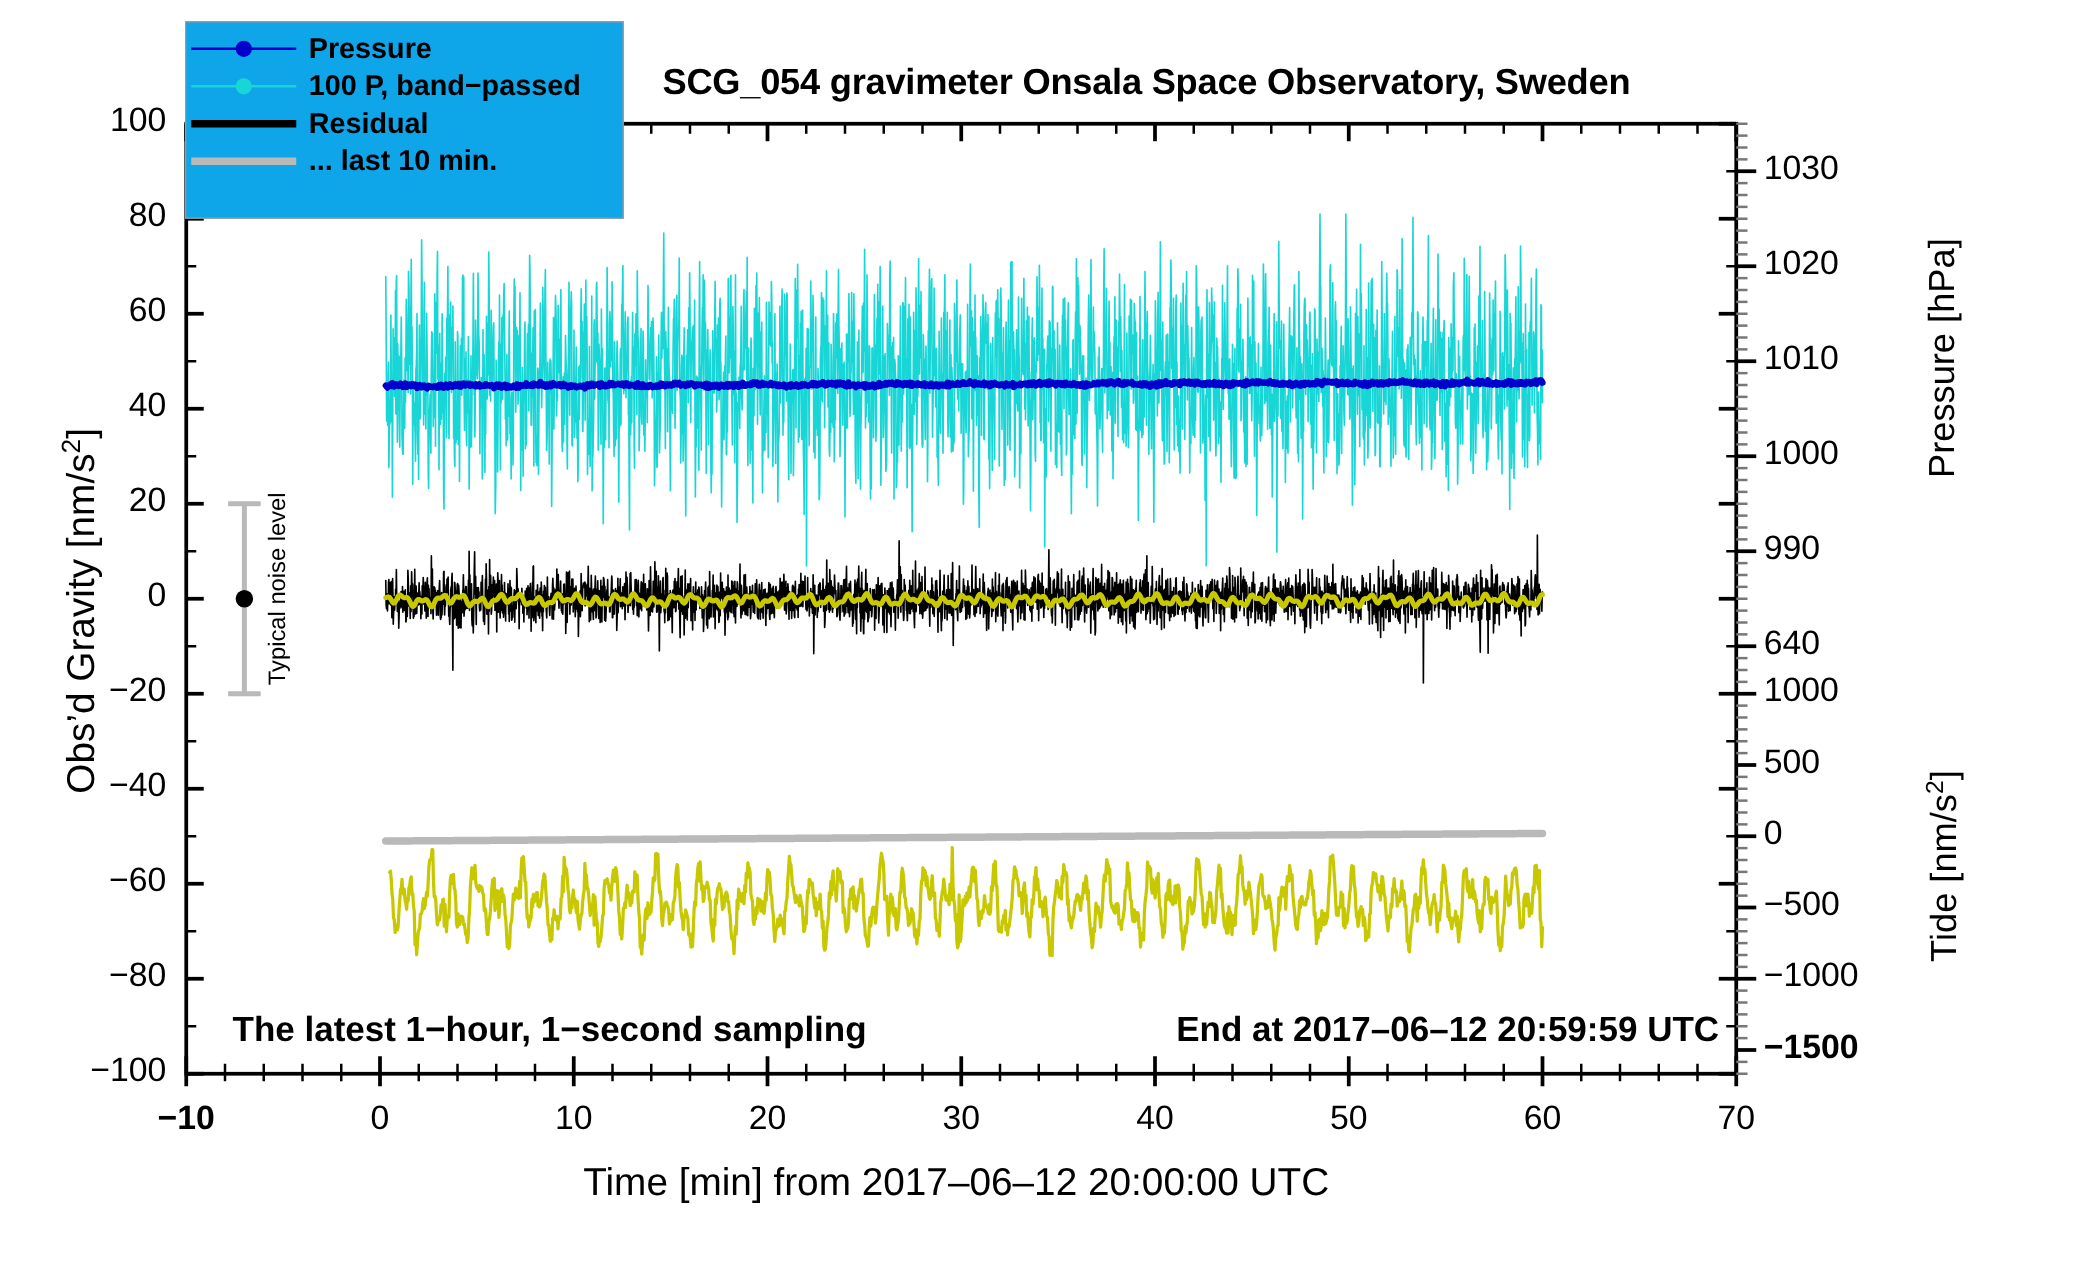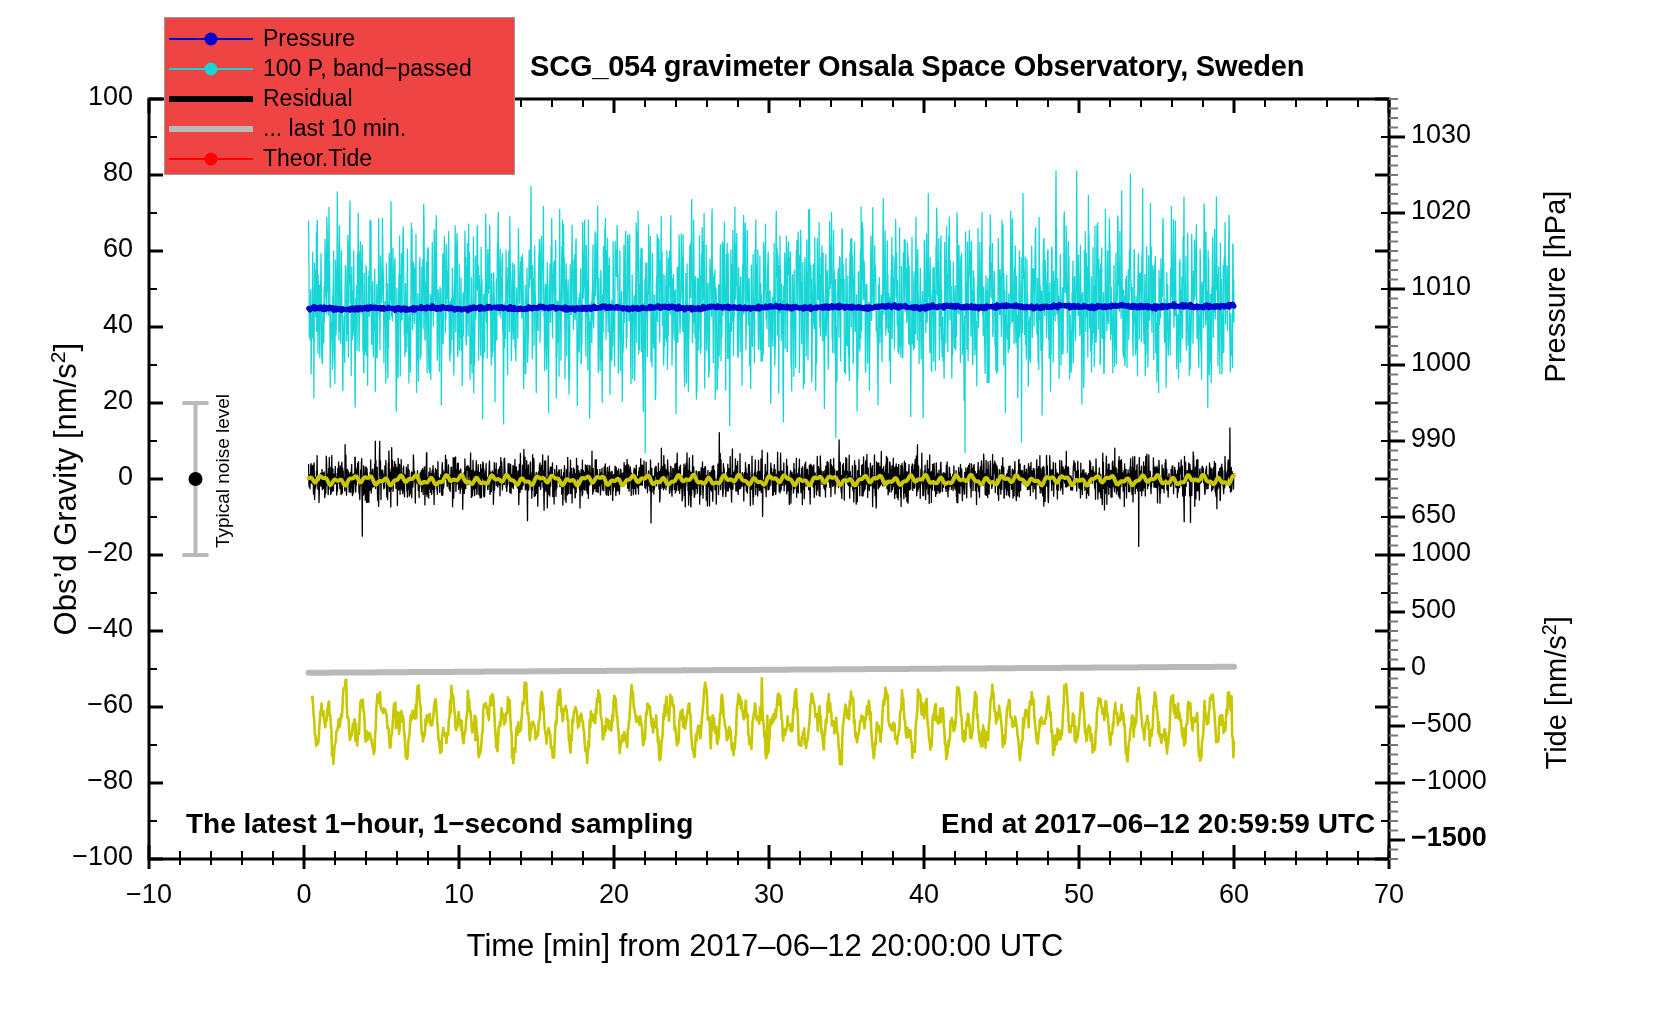--- a/index.html
+++ b/index.html
@@ -33,23 +33,23 @@
 
   
   .note{font-size:28px;font-weight:bold;}
   .note-left{left:186px;top:808px;}
   .note-right{left:941px;top:808px;}
 
   .noise-label{font-size:19px;left:133px;top:460px;width:180px;
      text-align:center;transform:rotate(-90deg);transform-origin:50% 50%;}
 
   
-  #legend{position:absolute;left:164px;top:17px;width:351px;height:158px;
-     background:#ef4444;border:1.5px solid #9a9a9a;box-sizing:border-box;
-     padding:6px 0 0 0;}
+  #legend{position:absolute;left:148px;top:17px;width:351px;height:158px;
+     background:#0ea5e9;border:1.5px solid #9a9a9a;box-sizing:border-box;
+     padding:6px 0 0 0;font-weight:bold;}
   .leg-row{display:flex;align-items:center;height:29px;margin-bottom:1px;}
   .leg-key{width:92px;flex:0 0 92px;position:relative;height:24px;}
   .leg-key svg{position:absolute;left:0;top:0;}
   .leg-label{font-size:23px;margin-left:6px;}
   .sup{font-size:0.68em;vertical-align:super;}
 </style>
 </head>
 <body>
 
 <div id="stage">
@@ -365,37 +365,37 @@
       <div class="txt tick tick-l" style="left: -7px; top: 309px; width: 140px;">40</div>
       <div class="txt tick tick-l" style="left: -7px; top: 385px; width: 140px;">20</div>
       <div class="txt tick tick-l" style="left: -7px; top: 461px; width: 140px;">0</div>
       <div class="txt tick tick-l" style="left: -7px; top: 537px; width: 140px;">−20</div>
       <div class="txt tick tick-l" style="left: -7px; top: 613px; width: 140px;">−40</div>
       <div class="txt tick tick-l" style="left: -7px; top: 689px; width: 140px;">−60</div>
       <div class="txt tick tick-l" style="left: -7px; top: 765px; width: 140px;">−80</div>
       <div class="txt tick tick-l" style="left: -7px; top: 841px; width: 140px;">−100</div>
     </div>
   <div id="labels-bottom">
-      <div class="txt tick tick-x" style="left: 89px; top: 879px; width: 120px;">−10</div>
+      <div class="txt tick tick-x" style="left: 89px; top: 879px; width: 120px; font-weight: bold;">−10</div>
       <div class="txt tick tick-x" style="left: 244px; top: 879px; width: 120px;">0</div>
       <div class="txt tick tick-x" style="left: 399px; top: 879px; width: 120px;">10</div>
       <div class="txt tick tick-x" style="left: 554px; top: 879px; width: 120px;">20</div>
       <div class="txt tick tick-x" style="left: 709px; top: 879px; width: 120px;">30</div>
       <div class="txt tick tick-x" style="left: 864px; top: 879px; width: 120px;">40</div>
       <div class="txt tick tick-x" style="left: 1019px; top: 879px; width: 120px;">50</div>
       <div class="txt tick tick-x" style="left: 1174px; top: 879px; width: 120px;">60</div>
       <div class="txt tick tick-x" style="left: 1329px; top: 879px; width: 120px;">70</div>
     </div>
   <div id="labels-pres">
       <div class="txt tick tick-r" style="left: 1411px; top: 119px; width: 110px;">1030</div>
       <div class="txt tick tick-r" style="left: 1411px; top: 195px; width: 110px;">1020</div>
       <div class="txt tick tick-r" style="left: 1411px; top: 271px; width: 110px;">1010</div>
       <div class="txt tick tick-r" style="left: 1411px; top: 347px; width: 110px;">1000</div>
       <div class="txt tick tick-r" style="left: 1411px; top: 423px; width: 110px;">990</div>
-      <div class="txt tick tick-r" style="left: 1411px; top: 499px; width: 110px;">650</div>
+      <div class="txt tick tick-r" style="left: 1411px; top: 499px; width: 110px;">640</div>
     </div>
   <div id="labels-tide">
       <div class="txt tick tick-r" style="left: 1411px; top: 537px; width: 130px;">1000</div>
       <div class="txt tick tick-r" style="left: 1411px; top: 594px; width: 130px;">500</div>
       <div class="txt tick tick-r" style="left: 1411px; top: 651px; width: 130px;">0</div>
       <div class="txt tick tick-r" style="left: 1411px; top: 708px; width: 130px;">−500</div>
       <div class="txt tick tick-r" style="left: 1411px; top: 765px; width: 130px;">−1000</div>
       <div class="txt tick tick-r" style="left: 1411px; top: 822px; width: 130px; font-weight: bold;">−1500</div>
     </div>
 
@@ -431,23 +431,14 @@
         <span class="leg-label">Residual</span>
       </div>
       <div class="leg-row">
         <div class="leg-key">
           <svg width="92" height="24" viewBox="0 0 92 24">
             <line x1="4" y1="12" x2="88" y2="12" stroke="#b9b9b9" stroke-width="6"></line>
           </svg>
         </div>
         <span class="leg-label">... last 10 min.</span>
       </div>
-      <div class="leg-row">
-        <div class="leg-key">
-          <svg width="92" height="24" viewBox="0 0 92 24">
-            <line x1="4" y1="12" x2="88" y2="12" stroke="#ff0000" stroke-width="2"></line>
-            <circle cx="46" cy="12" r="6.5" fill="#ff0000"></circle>
-          </svg>
-        </div>
-        <span class="leg-label">Theor.Tide</span>
-      </div>
     </div>
 </div>
 
 </body></html>

